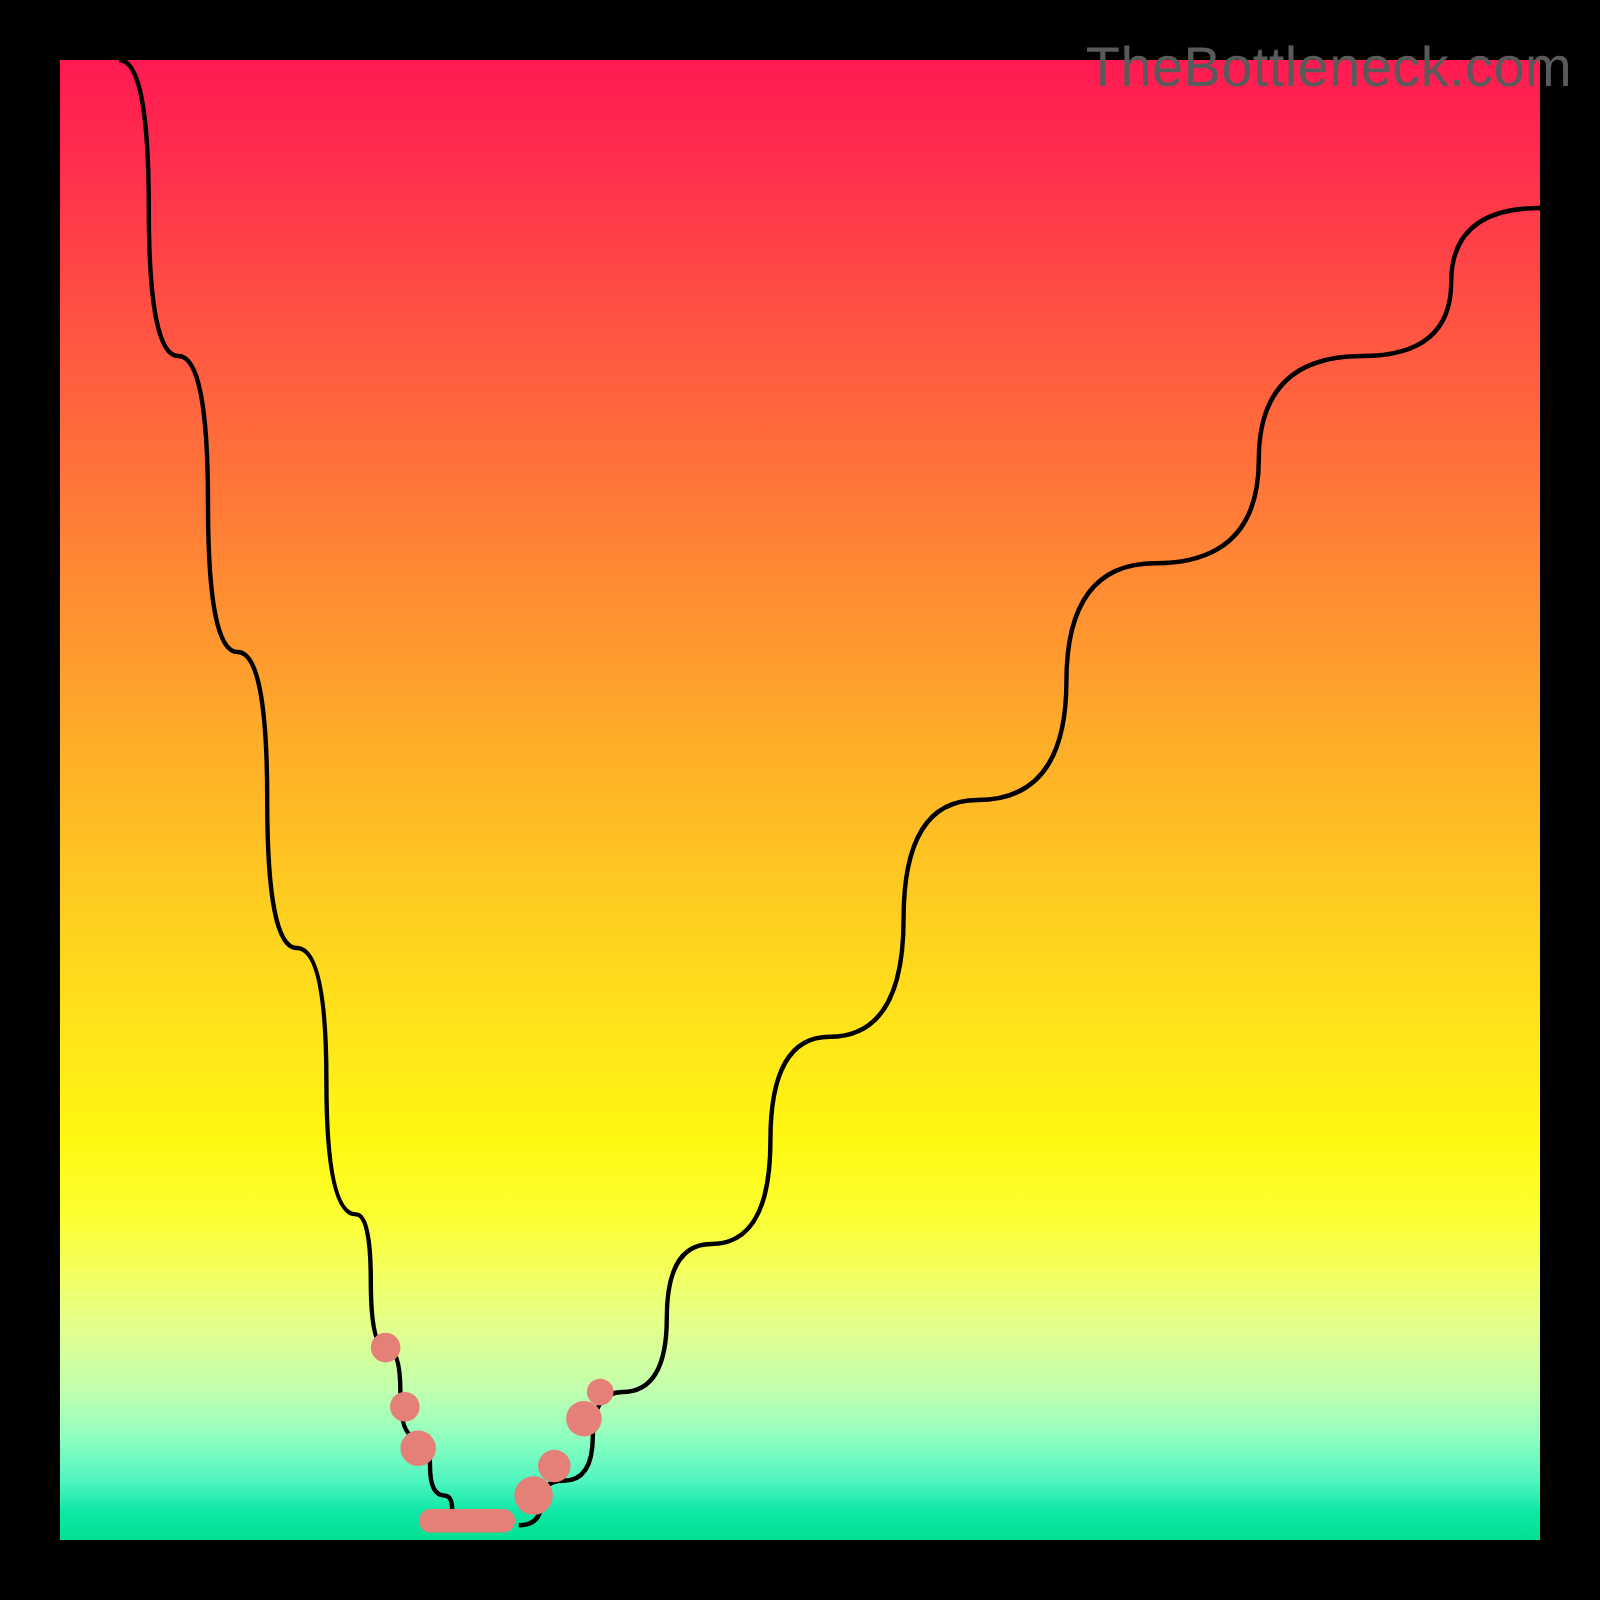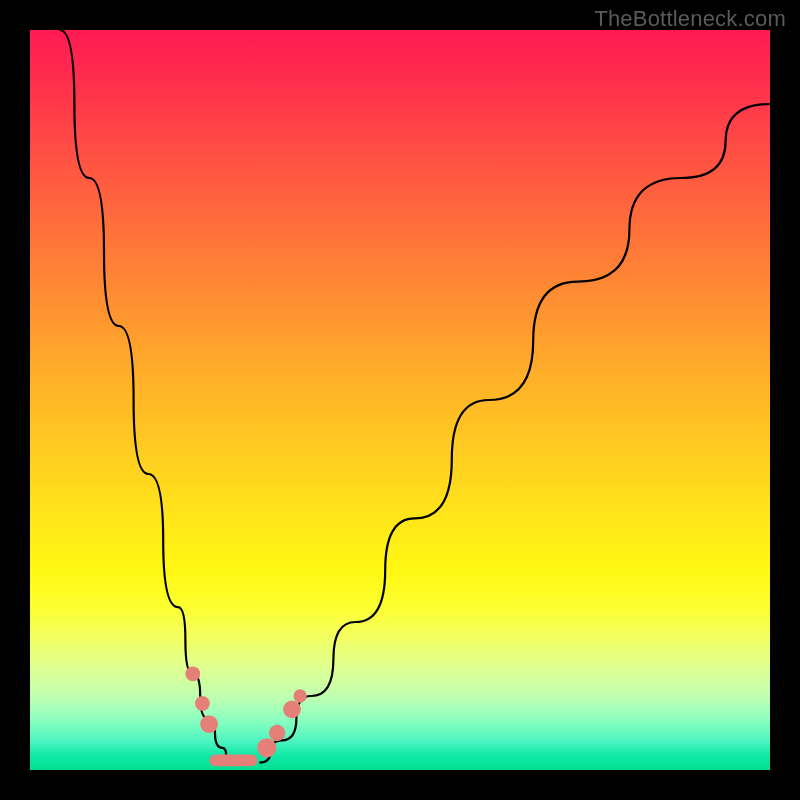--- a/index.html
+++ b/index.html
@@ -37,24 +37,24 @@
       #e0ff90 86%,
       #c0ffb0 90%,
       #90ffc0 93%,
       #50f5c0 96%,
       #10e8a8 98%,
       #00e090 100%
     );
   }
   .watermark {
     position: absolute;
-    top: 6px;
+    top: 18px;
     right: 14px;
     color: #5a5a5a;
-    font-size: 22px;
+    font-size: 28px;
     letter-spacing: 0.2px;
     z-index: 20;
     user-select: none;
     text-align: right;
   }
   svg.curves {
     position: absolute;
     inset: 0;
     width: 740px;
     height: 740px;

